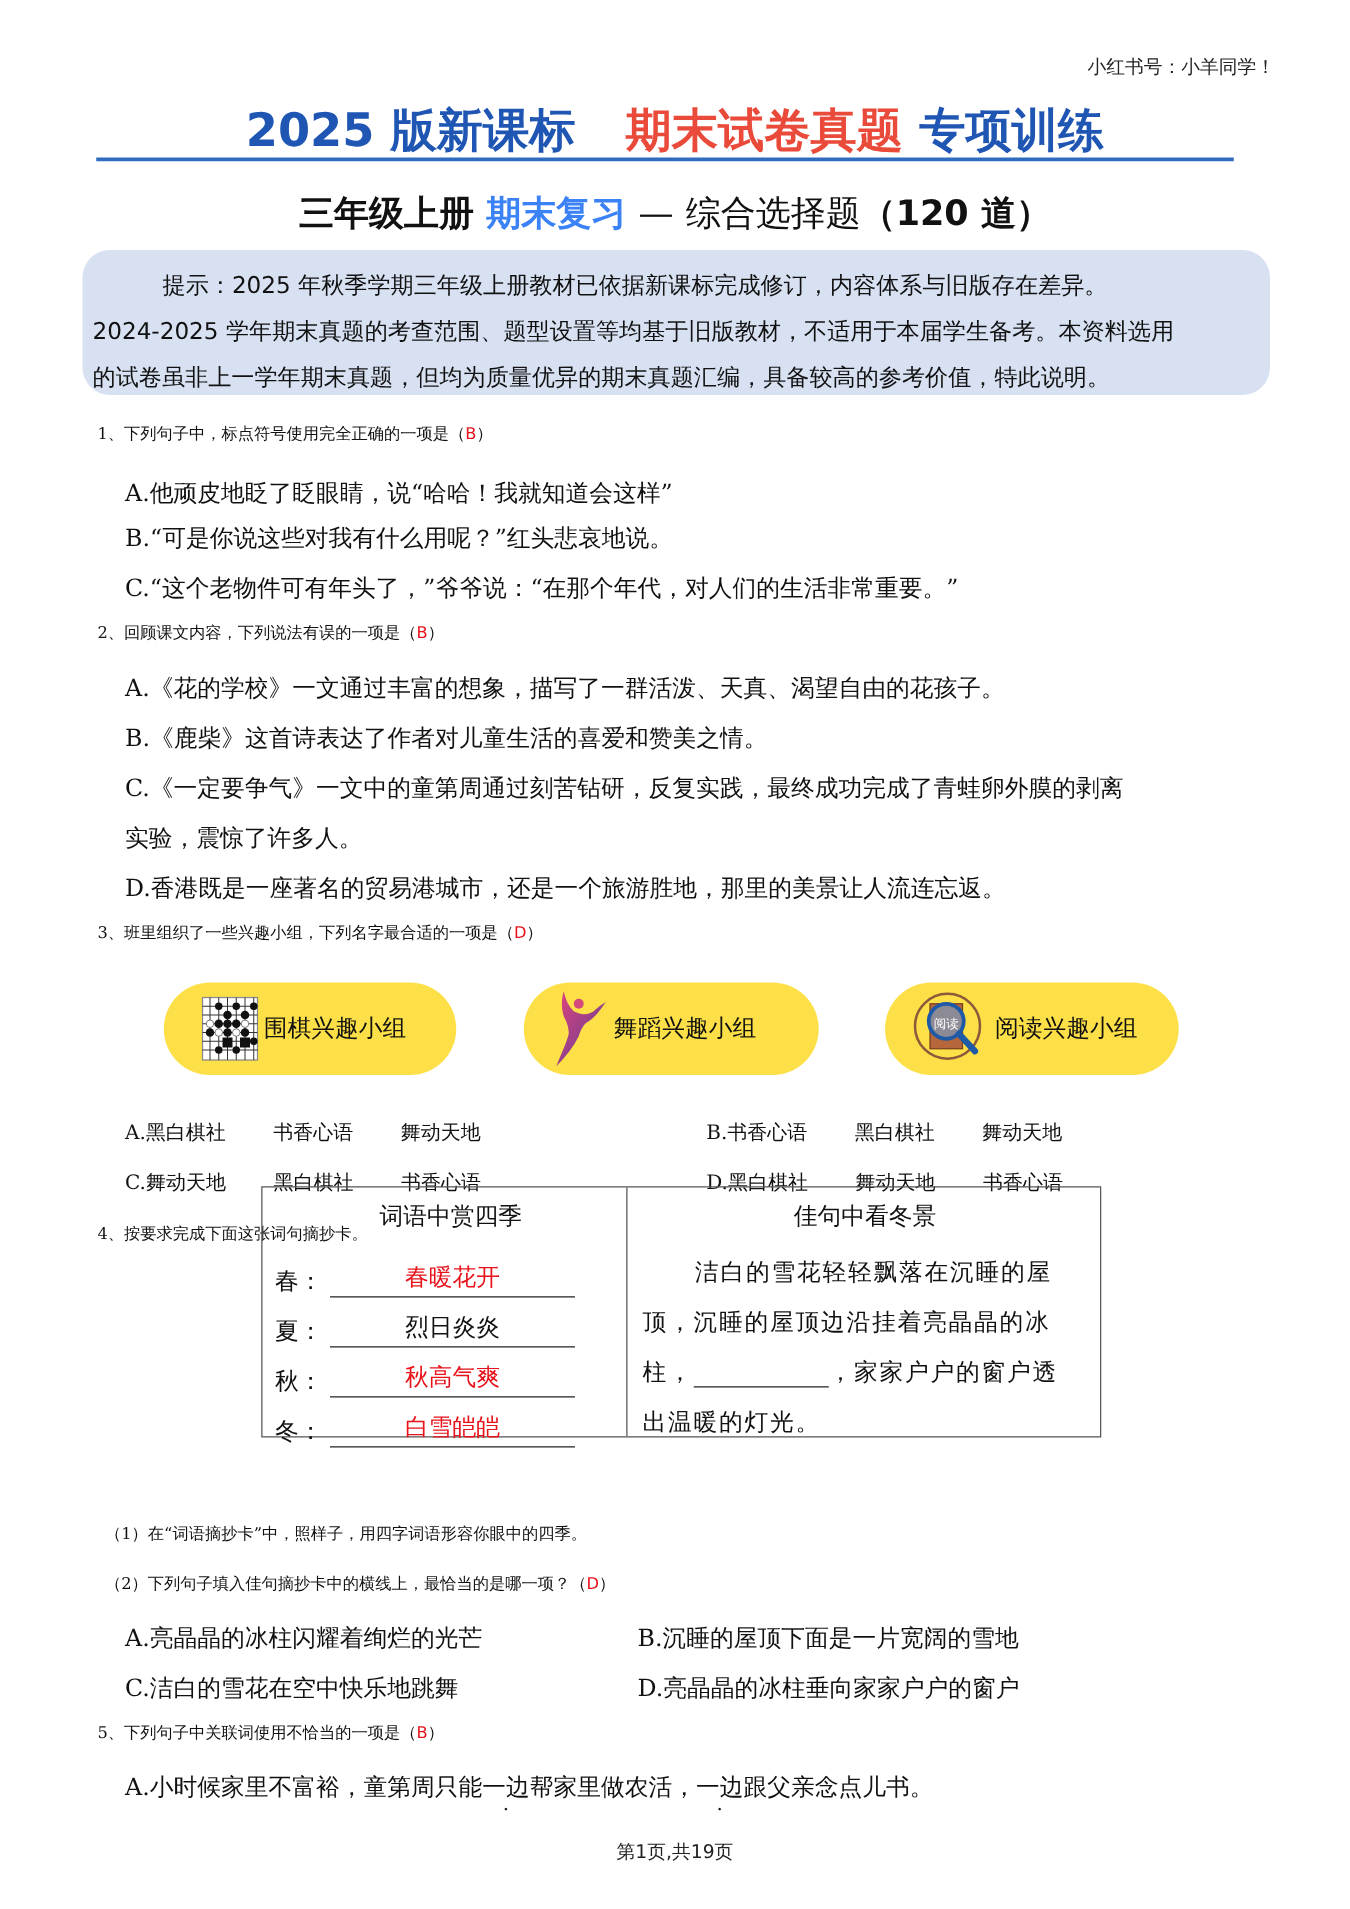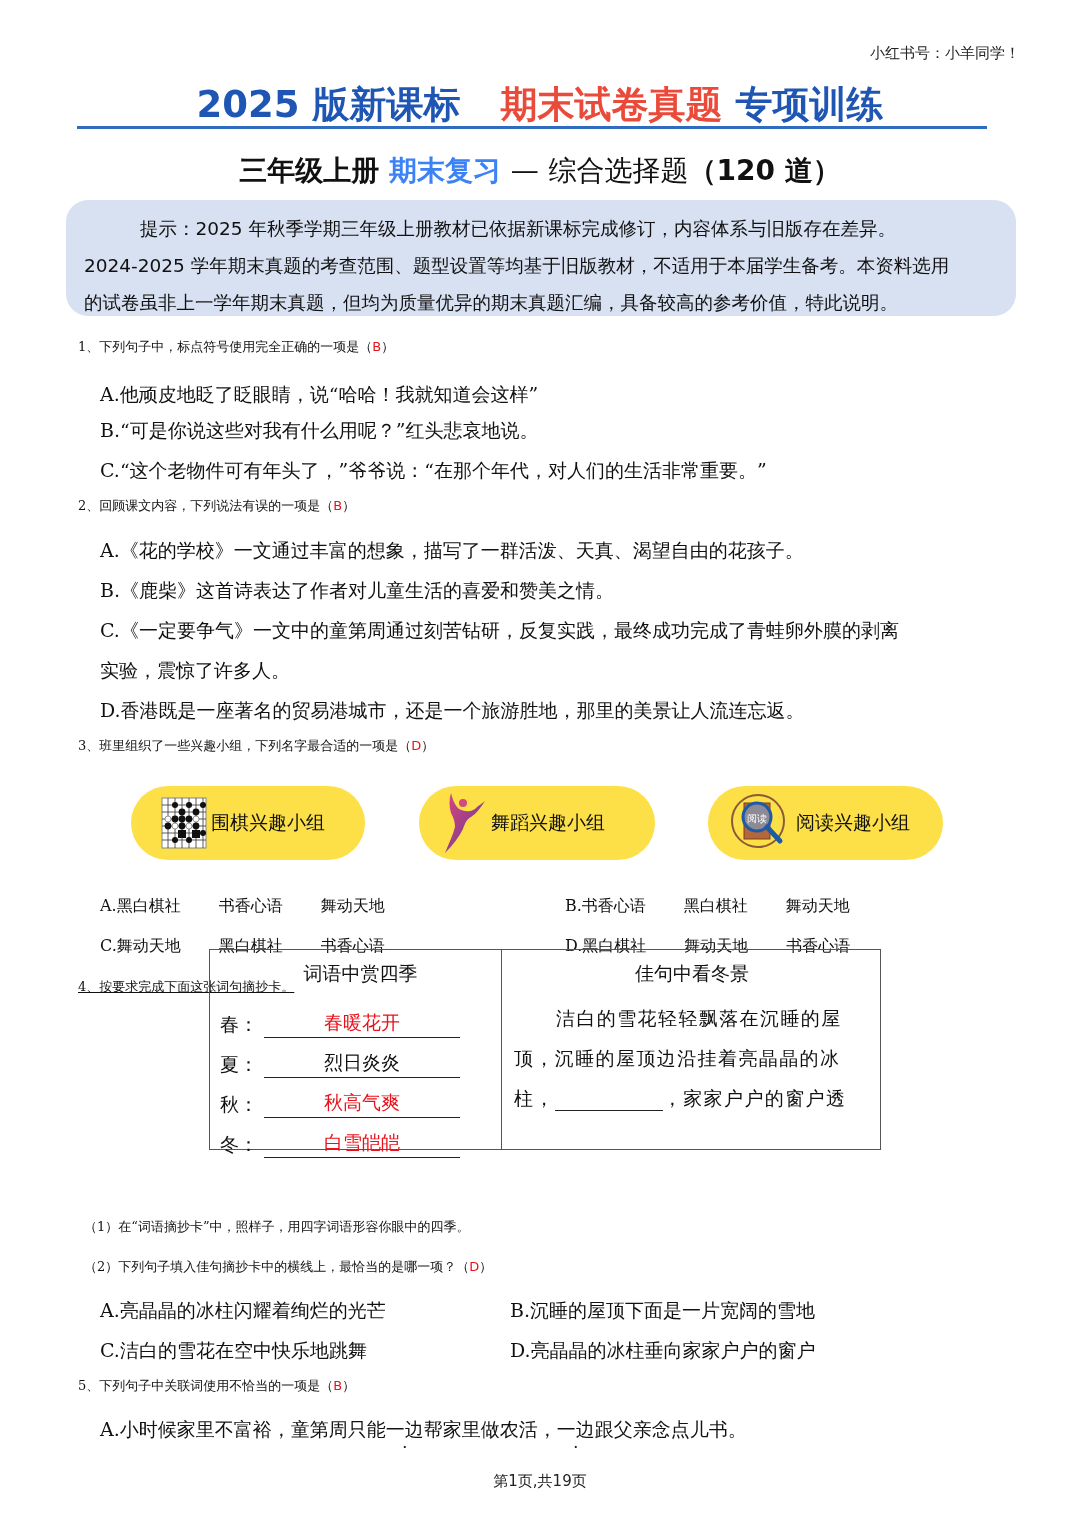--- a/index.html
+++ b/index.html
@@ -8,21 +8,21 @@
   .abs { position: absolute; }
   .watermark { right: 60px; top: 44px; font-family: "DejaVu Sans", sans-serif; font-size: 15px; color: #222; }
   .main-title { left: 0; width: 1080px; top: 80px; text-align: center; font-family: "DejaVu Sans", sans-serif; font-weight: bold; font-size: 37px; letter-spacing: 0px; }
   .main-title .blue { color: #1f56b4; }
   .main-title .red { color: #ea4a3a; }
   .main-title .gap { display: inline-block; width: 40px; }
   .title-rule { left: 77px; width: 910px; top: 126px; height: 3px; background: #2f6cc0; }
   .sub-title { left: 0; width: 1080px; top: 152px; text-align: center; font-family: "DejaVu Sans", sans-serif; font-weight: bold; font-size: 28px; color: #111; }
   .sub-title .red { color: #3b82f6; }
   .sub-title .light { font-weight: normal; font-family: "DejaVu Serif", serif; }
-  .notice { left: 66px; width: 950px; top: 200px; height: 116px; background: #d8e1f2; border-radius: 22px; padding: 10px 12px 0 18px; font-family: "DejaVu Sans", sans-serif; font-size: 18.5px; line-height: 37px; color: #111; }
+  .notice { left: 66px; width: 950px; top: 200px; height: 116px; background: #d8e1f2; border-radius: 22px; padding: 10px 12px 0 8px; font-family: "DejaVu Sans", sans-serif; font-size: 18.5px; line-height: 37px; color: #111; }
   .notice .indent { padding-left: 56px; }
   .q { left: 78px; font-size: 13px; white-space: nowrap; }
   .opt { left: 100px; font-size: 19px; white-space: nowrap; }
   .ans { color: #e8121b; font-family: "DejaVu Sans", sans-serif; }
   .paren { font-family: "DejaVu Sans", sans-serif; }
   .pill { top: 786px; height: 74px; background: #fde047; border-radius: 37px; display: flex; align-items: center; font-size: 19px; }
   .pill .icon { width: 46px; height: 52px; margin-right: 4px; flex: none; }
   .grid-opt { font-size: 16px; white-space: nowrap; }
   .grid-opt span.w { display: inline-block; margin-right: 38px; }
   .card { left: 209px; top: 949px; width: 672px; height: 201px; border: 1.5px solid #555; display: flex; }
@@ -165,21 +165,21 @@
 <div class="abs grid-opt" style="left:565px; top:896px;">
   <span>B.</span><span class="w">书香心语</span><span class="w">黑白棋社</span><span>舞动天地</span>
 </div>
 <div class="abs grid-opt" style="left:100px; top:936px;">
   <span>C.</span><span class="w">舞动天地</span><span class="w">黑白棋社</span><span>书香心语</span>
 </div>
 <div class="abs grid-opt" style="left:565px; top:936px;">
   <span>D.</span><span class="w">黑白棋社</span><span class="w">舞动天地</span><span>书香心语</span>
 </div>
 
-<div class="abs q" style="top:978px;text-decoration:underline;">4、按要求完成下面这张词句摘抄卡。</div>
+<div class="abs q" style="top:978px;">4、按要求完成下面这张词句摘抄卡。</div>
 
 <div class="abs card">
   <div class="left">
     <div class="head">词语中赏四季</div>
     <div class="season-row">
       <span class="lbl">春：</span>
       <span class="line red">春暖花开</span>
     </div>
     <div class="season-row">
       <span class="lbl">夏：</span>
@@ -193,20 +193,21 @@
       <span class="lbl">冬：</span>
       <span class="line red">白雪皑皑</span>
     </div>
   </div>
   <div class="right">
     <div class="head">佳句中看冬景</div>
     <div class="para">
       <div style="padding-left:42px;">洁白的雪花轻轻飘落在沉睡的屋</div>
       <div>顶，沉睡的屋顶边沿挂着亮晶晶的冰</div>
       <div><span>柱，</span><span class="blank"></span><span>，家家户户的窗户透</span></div>
+      <div>出温暖的灯光。</div>
     </div>
   </div>
 </div>
 
 <div class="abs q" style="top:1218px; left:84px;">（1）在“词语摘抄卡”中，照样子，用四字词语形容你眼中的四季。</div>
 <div class="abs q" style="top:1258px; left:84px;">
   <span>（2）下列句子填入佳句摘抄卡中的横线上，最恰当的是哪一项？（</span><span class="ans">D</span><span class="paren">）</span>
 </div>
 <div class="abs opt" style="top:1298px;">A.亮晶晶的冰柱闪耀着绚烂的光芒</div>
 <div class="abs opt" style="top:1298px; left:510px;">B.沉睡的屋顶下面是一片宽阔的雪地</div>

